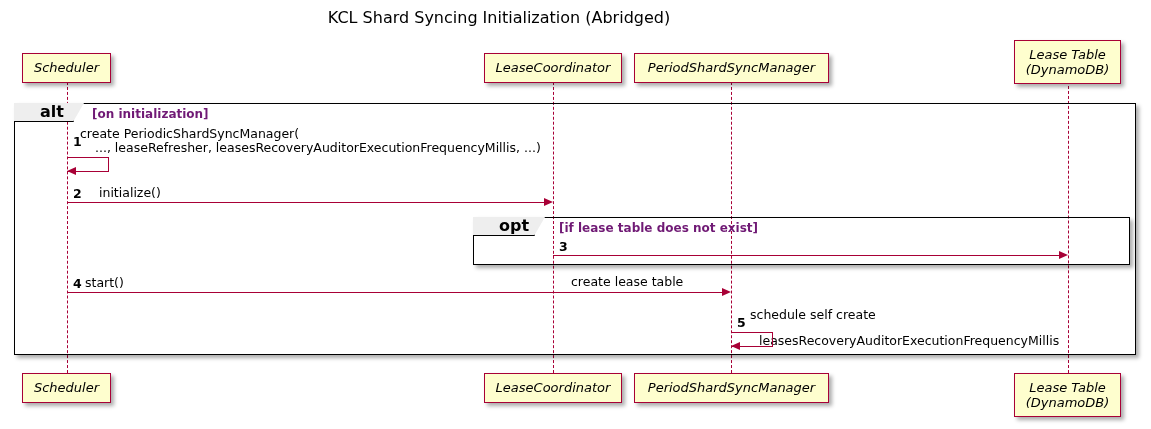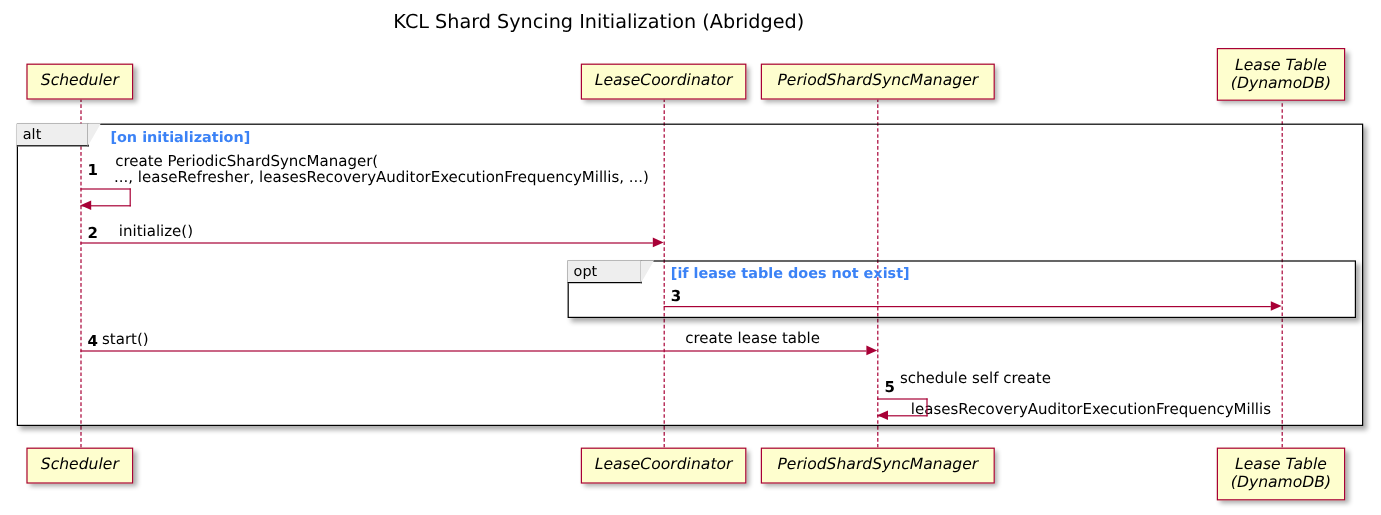--- a/index.html
+++ b/index.html
@@ -61,41 +61,41 @@
     border: 1.5px solid #000000;
     background: transparent;
     box-shadow: 3px 3px 4px rgba(0,0,0,0.33);
   }
   .group-tab {
     position: absolute;
     box-sizing: border-box;
     background: #EEEEEE;
     border-right: 1.5px solid #000000;
     border-bottom: 1.5px solid #000000;
-    font-size: 12px;
-    font-weight: normal;
-    color: #000000;
-    padding: 2px 8px 2px 5px;
+    font-size: 16px;
+    font-weight: bold;
+    color: #000000;
+    padding: 2px 8px 2px 26px;
     line-height: 14px;
   }
   .group-tab::after {
     content: "";
     position: absolute;
     right: -11px;
     top: 0;
     width: 0;
     height: 0;
     border-top: 19px solid #EEEEEE;
     border-right: 11px solid transparent;
   }
   .group-cond {
     position: absolute;
     font-size: 12px;
     font-weight: bold;
-    color: #3b82f6;
+    color: #701a75;
     white-space: nowrap;
   }
 
   
   .msg-line {
     position: absolute;
     height: 0;
     border-top: 1.5px solid #A80036;
   }
   .arrow-head {
@@ -147,21 +147,21 @@
   <div class="lifeline" style="left:67px; top:82px; height:291px;"></div>
   <div class="lifeline" style="left:553px; top:82px; height:291px;"></div>
   <div class="lifeline" style="left:731px; top:82px; height:291px;"></div>
   <div class="lifeline" style="left:1068px; top:86px; height:287px;"></div>
 
   <div class="group-frame" style="left:14px; top:103px; width:1122px; height:252px;"></div>
   <div class="group-tab" style="left:14px; top:103px; width:60px; height:19px;">alt</div>
   <div class="group-cond" style="left:92px; top:107px;">[on initialization]</div>
 
   <div class="msg-num" style="left:73px; top:134px;">1</div>
-  <div class="msg-label" style="left:96px; top:127px;">create PeriodicShardSyncManager(</div>
+  <div class="msg-label" style="left:80px; top:127px;">create PeriodicShardSyncManager(</div>
   <div class="msg-label" style="left:95px; top:141px;">..., leaseRefresher, leasesRecoveryAuditorExecutionFrequencyMillis, ...)</div>
   <div class="self-loop" style="left:67px; top:157px; width:42px; height:15px;"></div>
   <div class="arrow-head arrow-left" style="left:67px; top:167px;"></div>
 
   <div class="msg-num" style="left:73px; top:186px;">2</div>
   <div class="msg-label" style="left:99px; top:186px;">initialize()</div>
   <div class="msg-line" style="left:67px; top:202px; width:477px;"></div>
   <div class="arrow-head arrow-right" style="left:544px; top:198px;"></div>
 
   <div class="group-frame" style="left:473px; top:217px; width:657px; height:48px;"></div>

